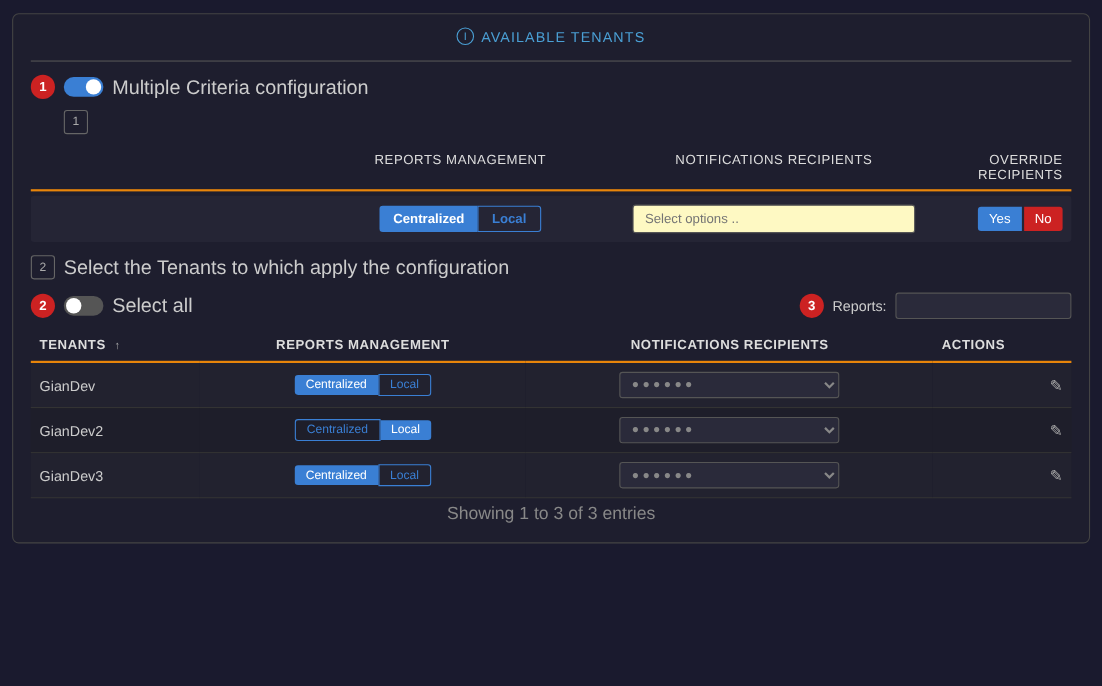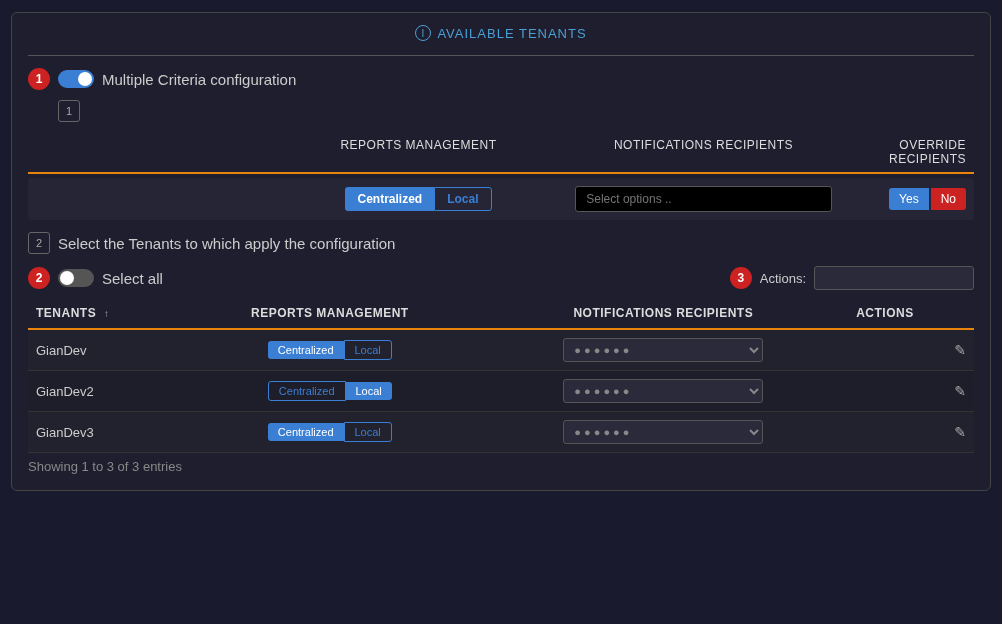--- a/index.html
+++ b/index.html
@@ -114,21 +114,21 @@
       position: absolute;
       width: 14px;
       height: 14px;
       border-radius: 50%;
       background: white;
       top: 2px;
       transition: left 0.2s;
     }
     .toggle.on::after { left: 20px; }
     .toggle.off::after { left: 2px; }
-    .step-text { color: #ccc; font-size: 15px; }
+    .step-text { color: #ccc; font-size: 18px; }
     .config-table-header {
       display: grid;
       grid-template-columns: 240px 1fr 1fr 120px;
       padding: 6px 8px;
       border-bottom: 2px solid #e8850a;
       margin-bottom: 4px;
     }
     .col-label {
       color: #ddd;
       font-size: 12px;
@@ -163,21 +163,21 @@
       color: white;
       border-radius: 3px 0 0 3px;
     }
     .btn-tab.active-local {
       background: transparent;
       color: #3a7fd4;
       border: 1px solid #3a7fd4;
       border-radius: 0 3px 3px 0;
     }
     .select-options-input {
-      background: #000000;
+      background: #fef9c3;
       border: 1px solid #555;
       color: #888;
       padding: 5px 10px;
       border-radius: 3px;
       width: 90%;
       font-size: 12px;
       outline: none;
     }
     .yes-no-group {
       display: flex;
@@ -286,23 +286,24 @@
       color: #888;
       border: none;
       padding: 6px 18px;
       border-radius: 3px;
       font-size: 12px;
       font-weight: bold;
       cursor: pointer;
       text-transform: uppercase;
     }
     .showing-text {
-      font-size: 13px;
+      font-size: 16px;
       color: #888;
       margin-top: 6px;
+      text-align: center;
     }
     .local-btn-outline {
       background: transparent;
       color: #3a7fd4;
       border: 1px solid #3a7fd4;
       padding: 3px 10px;
       border-radius: 0 3px 3px 0;
       font-size: 11px;
       cursor: pointer;
     }
@@ -373,21 +374,21 @@
   </div>
 
   <div class="step2-row">
     <div class="step2-left">
       <div class="circle-badge">2</div>
       <div class="toggle off"></div>
       <span class="step-text">Select all</span>
     </div>
     <div class="step2-right">
       <div class="circle-badge">3</div>
-      <span class="search-label">Actions:</span>
+      <span class="search-label">Reports:</span>
       <input class="search-input" type="text" style="">
     </div>
   </div>
 
   <table class="tenants-table">
     <thead>
       <tr>
         <th>
           <span>Tenants</span>
           <span class="sort-icon">↑</span>

